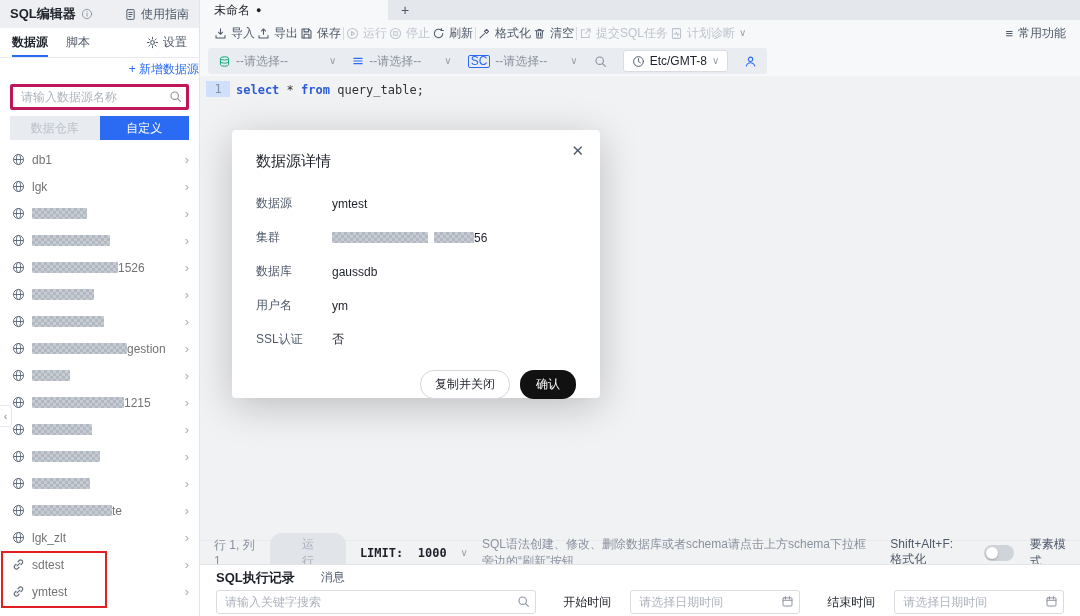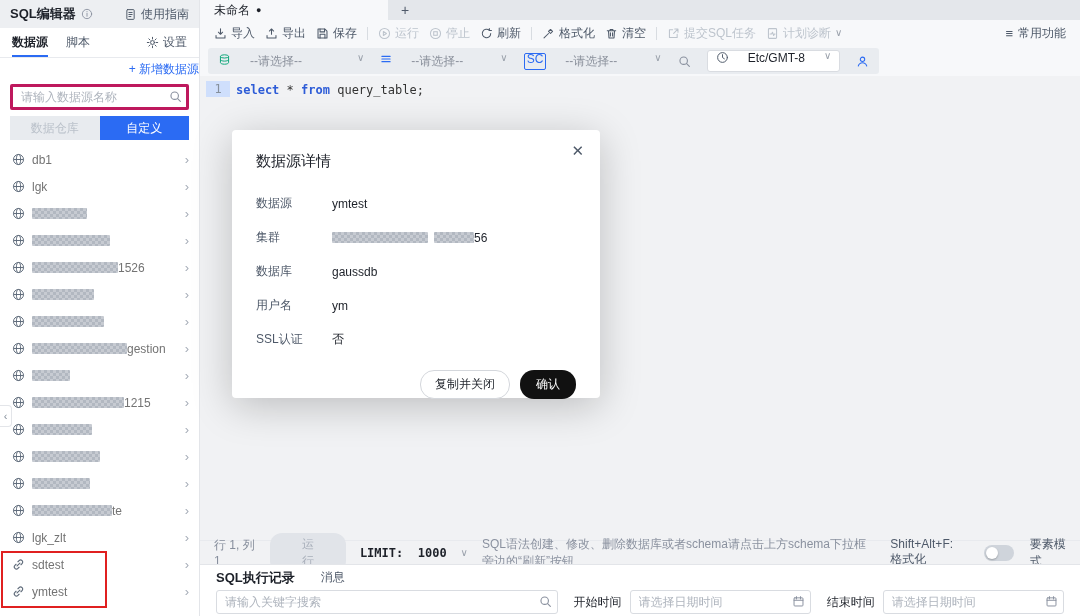--- a/index.html
+++ b/index.html
@@ -39,31 +39,31 @@
   .annotation{position:absolute;left:1px;top:551px;width:106px;height:57px;border:2px solid #e02020;pointer-events:none}
   .collapse{position:absolute;left:0;top:405px;width:12px;height:22px;background:#fff;border:1px solid #e3e5e9;border-left:none;border-radius:0 4px 4px 0;display:flex;align-items:center;justify-content:center;color:#86909c;cursor:pointer;z-index:6;font-size:11px}
 
   
   .main{flex:1;min-width:0;height:100%;display:flex;flex-direction:column}
   .tabbar{height:20px;background:#e4e7eb;display:flex;align-items:stretch}
   .etab{width:188px;background:#f7f8fa;display:flex;align-items:center;padding:0 14px;gap:6px;cursor:pointer}
   .etab .dot{font-size:9px;line-height:1}
   .addtab{width:34px;display:flex;align-items:center;justify-content:center;color:#4e5969;cursor:pointer;font-size:14px}
 
-  .toolbar{height:26px;background:#f7f8fa;display:flex;align-items:center;padding:0 14px;gap:10px}
+  .toolbar{height:26px;background:#f7f8fa;display:flex;align-items:center;padding:0 14px;gap:2px}
   .titem{display:flex;align-items:center;gap:4px;color:#4e5969;cursor:pointer;white-space:nowrap}
   .titem.disabled{color:#bdc4cd;cursor:default}
   .tdiv{width:1px;height:13px;background:#d8dce1}
   .tright{margin-left:auto;display:flex;align-items:center;gap:5px;color:#4e5969;cursor:pointer}
   .menu-glyph{font-size:13px}
   .chevd{color:#9aa1ab;font-size:10px;line-height:1}
 
   .selrow{height:30px;background:#f7f8fa;display:flex;align-items:center;padding:0 8px}
   .strip{display:flex;align-items:center;gap:16px;background:#e9ecf0;border-radius:3px;height:26px;padding:0 10px}
-  .dd{display:flex;gap:19px;color:#8b919c;cursor:pointer}
+  .dd{display:flex;align-items:center;gap:5px;color:#8b919c;cursor:pointer}
   .dd .ph{display:inline-block}
   .dd .w90{min-width:88px}
   .dd .w72{min-width:70px}
   .dd.white{background:#fff;border:1px solid #d9dce1;border-radius:3px;height:22px;padding:0 8px;color:#1d2129}
   .c-teal{color:#0ca678}
   .c-blue{color:#2b6bf3}
   .scbadge{font-size:12px;border:1px solid currentColor;border-radius:2px;padding:0 2px;line-height:11px;color:#2b6bf3}
 
   .editor{flex:1;background:#f1f2f4;display:flex;overflow:hidden;padding-top:5px}
   .gutter{width:36px;text-align:center;color:#86909c;font-family:"DejaVu Sans Mono","Liberation Mono",monospace;font-size:12px}
@@ -76,21 +76,21 @@
   .limit{font-family:"DejaVu Sans Mono","Liberation Mono",monospace;font-weight:bold;color:#1d2129}
   .hint{color:#8a919f}
   .st-right{margin-left:auto;display:flex;align-items:center;gap:16px;color:#4e5969}
   .toggle{width:30px;height:16px;border-radius:8px;background:#cfd4db;position:relative;cursor:pointer;flex:0 0 30px}
   .toggle::after{content:"";position:absolute;left:2px;top:2px;width:12px;height:12px;border-radius:50%;background:#fff;box-shadow:0 1px 2px rgba(0,0,0,.25)}
 
   .bottom{height:52px;background:#fff;border-top:1px solid #e3e5e9}
   .bp-tabs{height:25px;display:flex;align-items:center;padding:0 16px;gap:26px}
   .bp-tab{color:#4e5969;cursor:pointer}
   .bp-tab.active{color:#1d2129;font-weight:bold;font-size:13px}
-  .bp-filters{display:flex;align-items:center;padding:0 16px;gap:8px}
+  .bp-filters{display:flex;align-items:center;padding:0 16px;gap:19px}
   .fld{position:relative}
   .fld input{height:24px;border:1px solid #d9dce1;border-radius:3px;padding:0 26px 0 8px;outline:none;font-size:12px;width:100%;font-family:inherit}
   .bp-search{width:345px}
   .bp-date{width:183px}
   .fld .ficon{position:absolute;right:6px;top:5px;color:#8a919f}
   .bp-label{white-space:nowrap;color:#1d2129;margin-left:8px}
 
   
   .modal{position:absolute;left:232px;top:130px;width:368px;height:268px;background:#fff;border-radius:4px;box-shadow:0 8px 40px rgba(0,0,0,.22);z-index:10;padding:22px 24px}
   .modal-title{font-size:15px;font-weight:normal}

